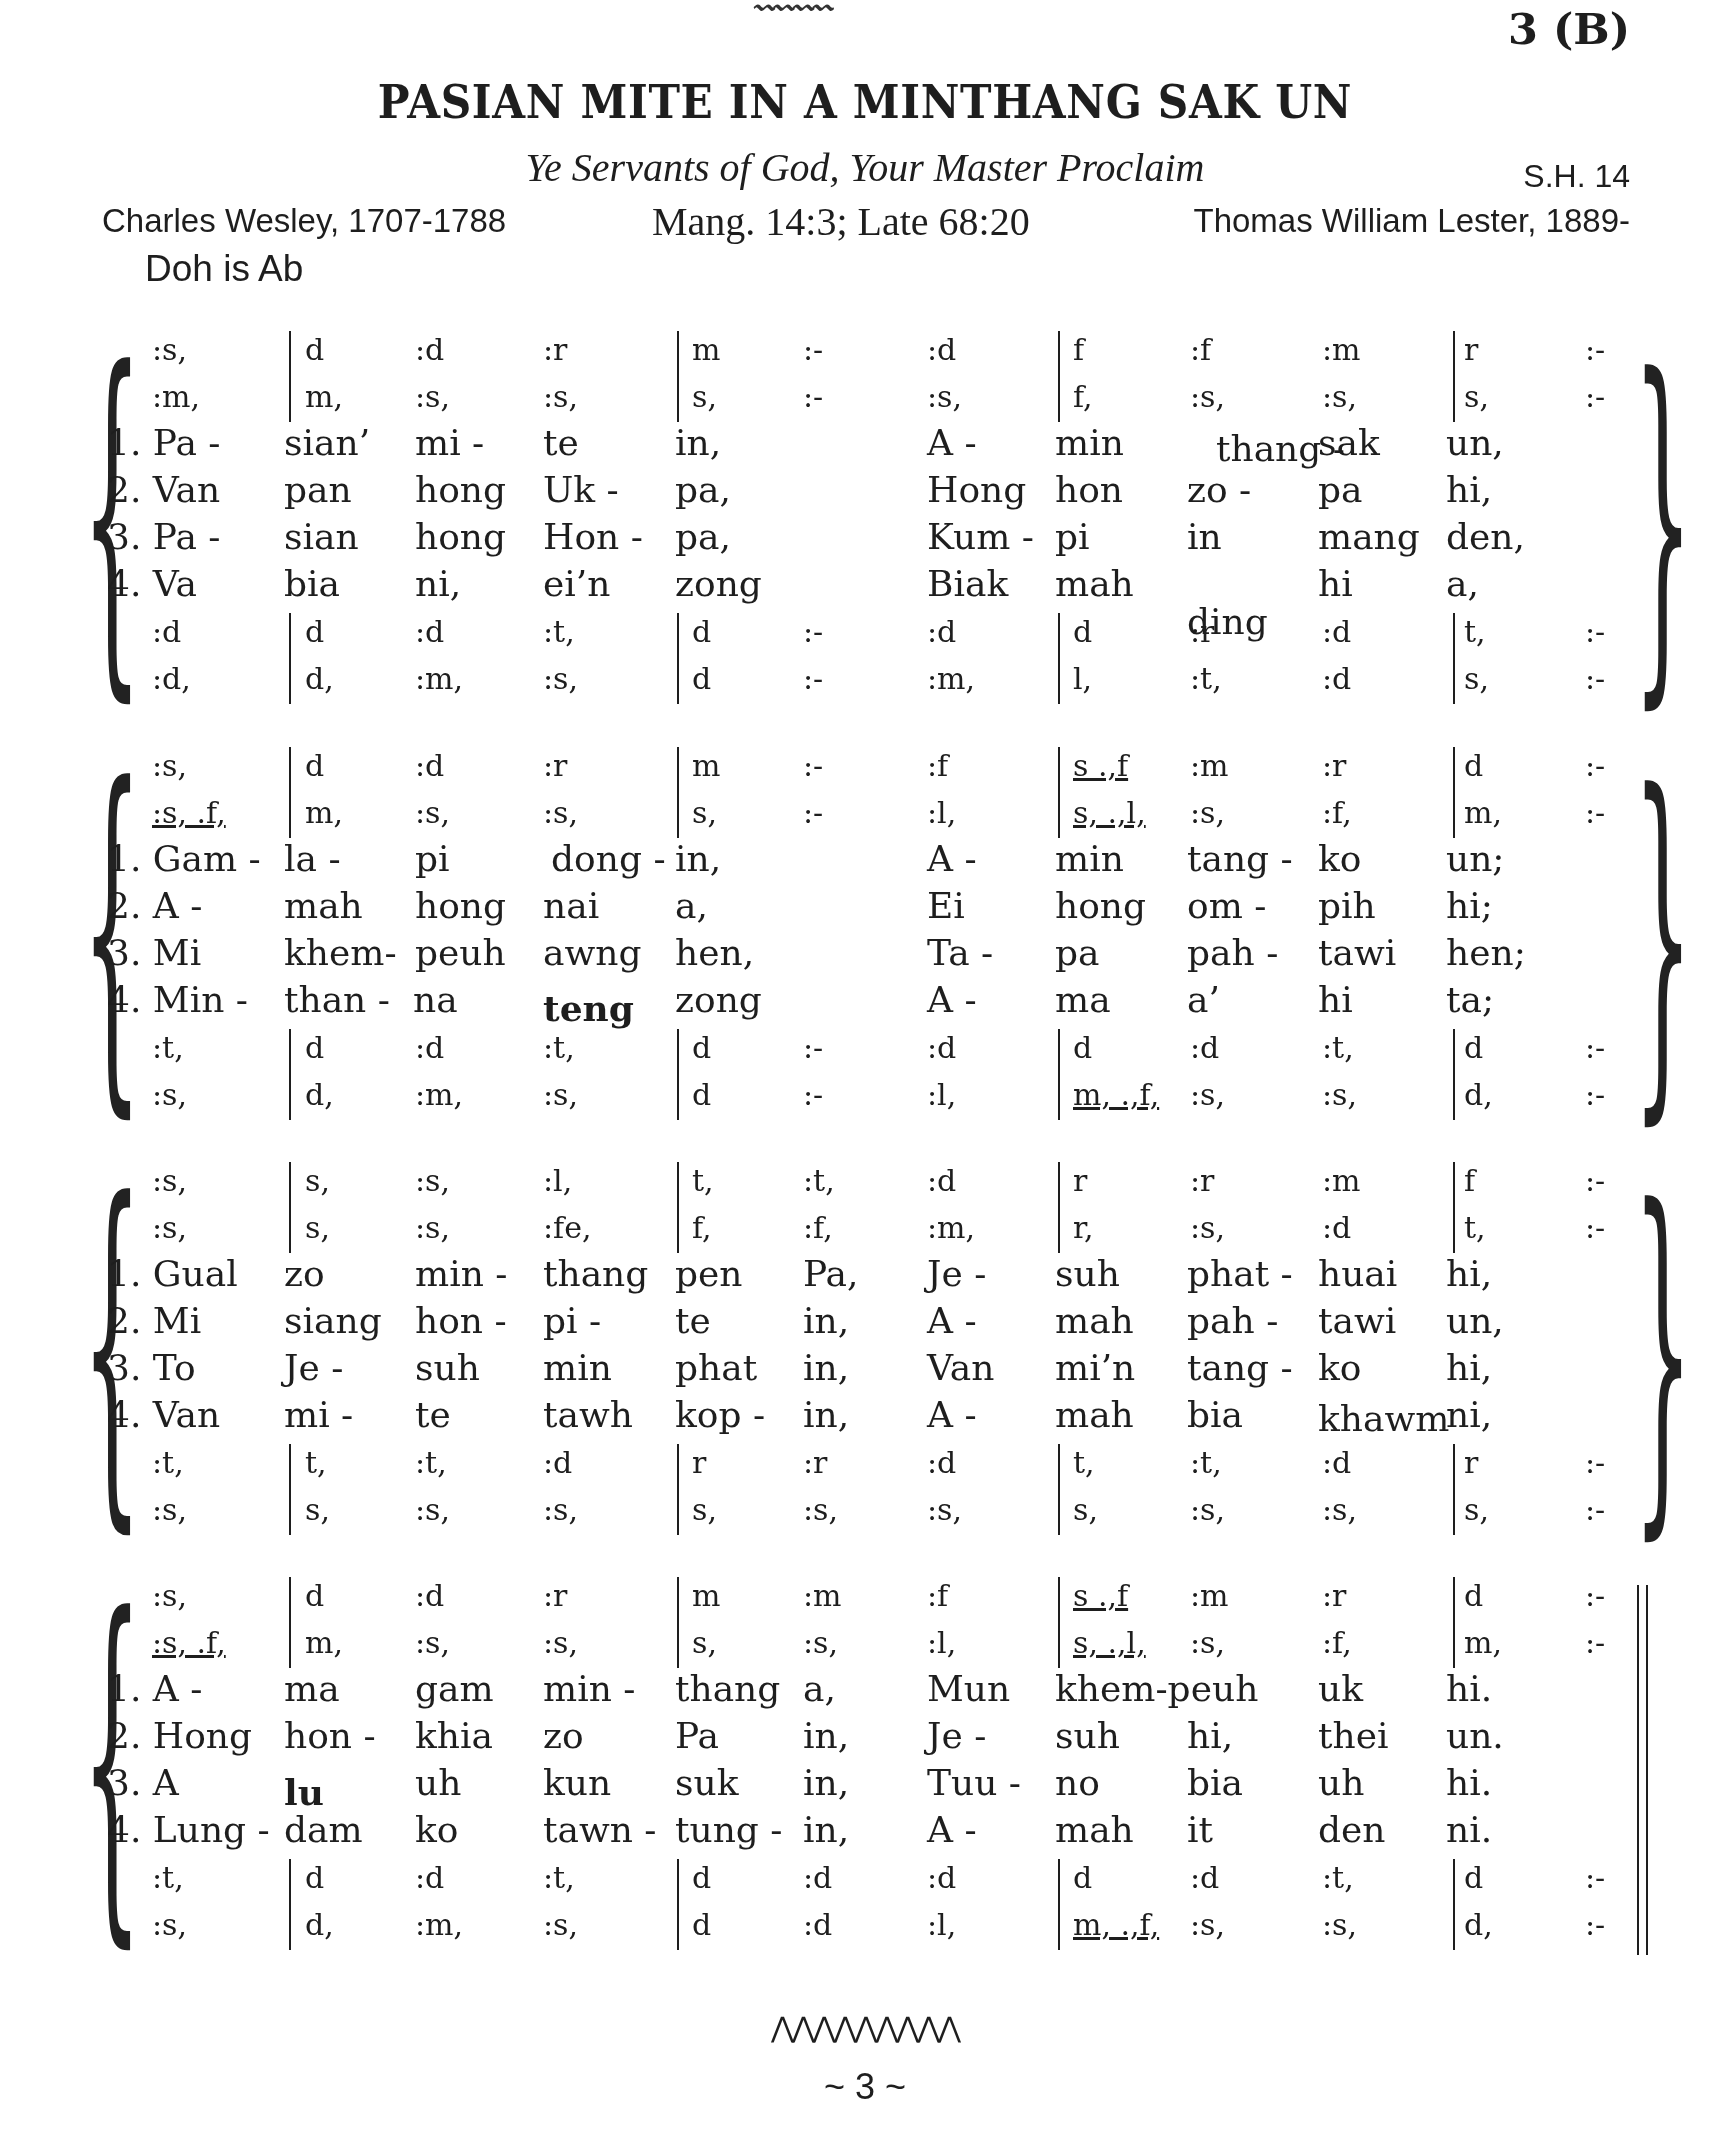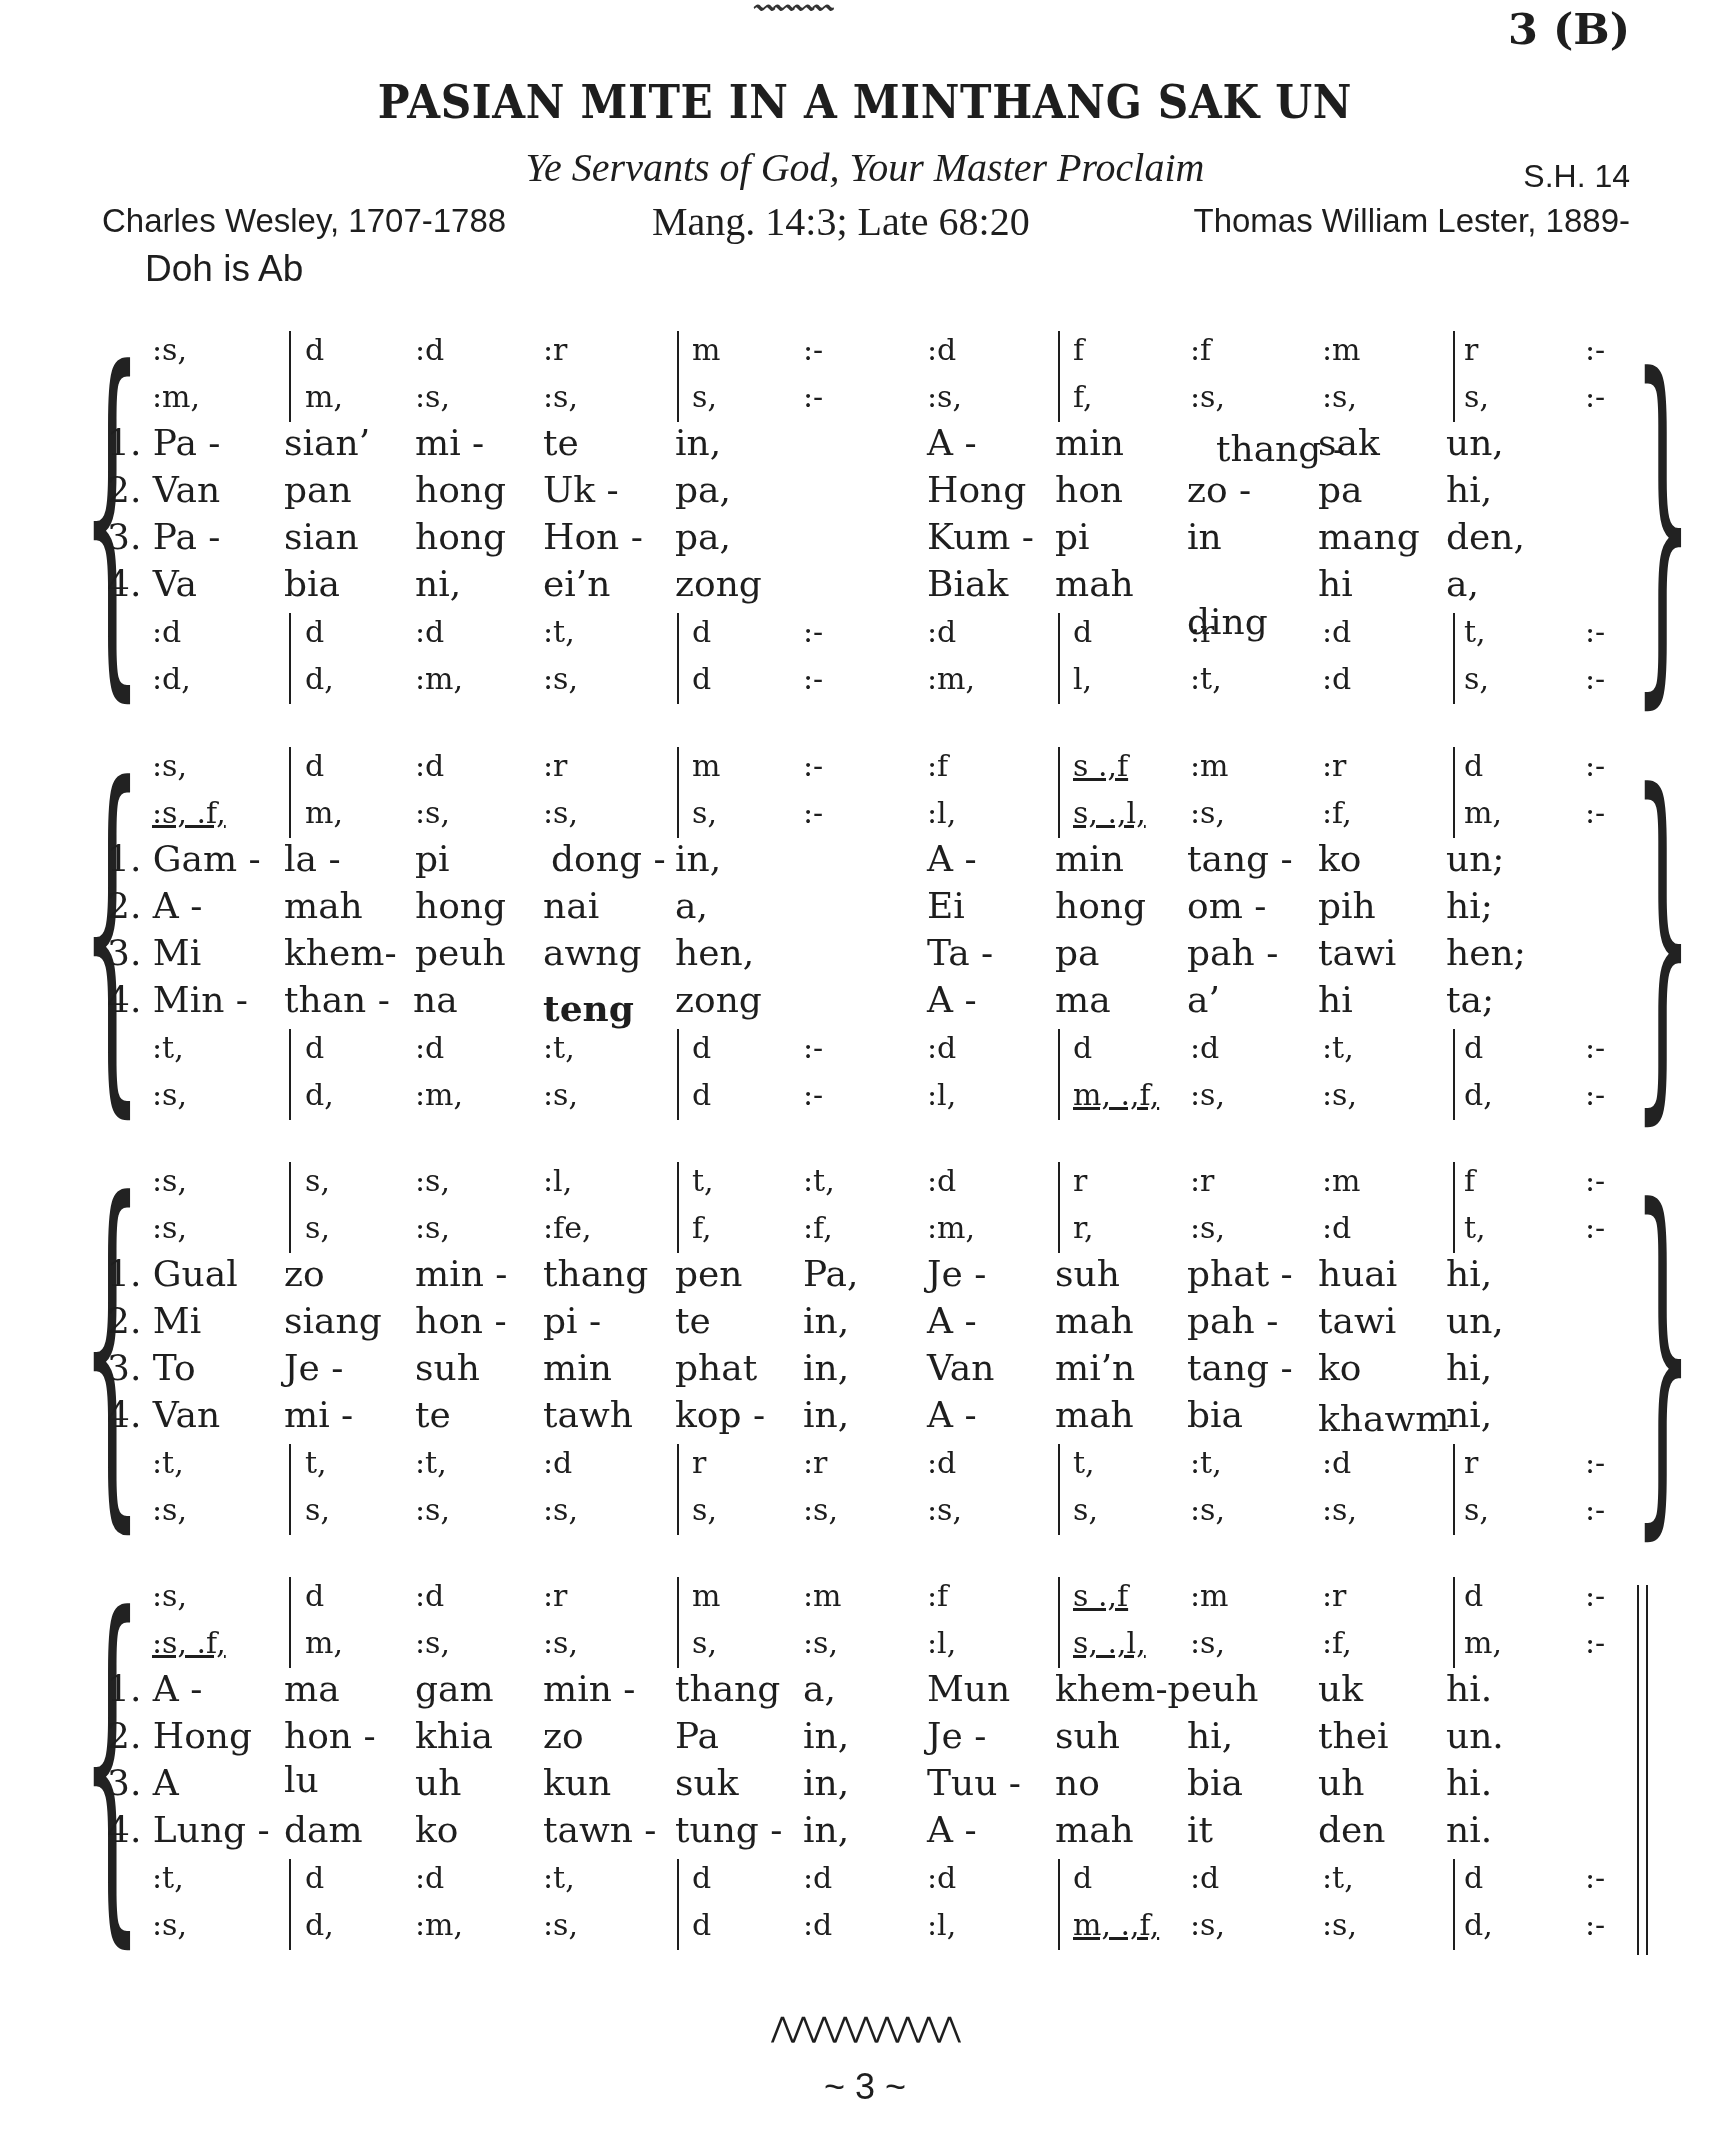--- a/index.html
+++ b/index.html
@@ -469,21 +469,21 @@
         <span class="cell lyric" style="left: 803px; top: 2.8px;">in,</span>
         <span class="cell lyric" style="left: 927px; top: 2.8px;">Je -</span>
         <span class="cell lyric" style="left: 1055px; top: 2.8px;">suh</span>
         <span class="cell lyric" style="left: 1187px; top: 2.8px;">hi,</span>
         <span class="cell lyric" style="left: 1318px; top: 2.8px;">thei</span>
         <span class="cell lyric" style="left: 1446px; top: 2.8px;">un.</span>
         <span class="cell lyric" style="left: 1585px; top: 2.8px;"></span>
       </div>
       <div class="row" style="top: 188px;">
         <span class="cell lyric" style="left: 107px; top: 2.8px;">3. A</span>
-        <span class="cell lyric" style="left: 284px; top: 0;">lu</span>
+        <span class="cell lyric" style="left: 284px; top: 12px; font-weight: bold;">lu</span>
         <span class="cell lyric" style="left: 415px; top: 2.8px;">uh</span>
         <span class="cell lyric" style="left: 543px; top: 2.8px;">kun</span>
         <span class="cell lyric" style="left: 675px; top: 2.8px;">suk</span>
         <span class="cell lyric" style="left: 803px; top: 2.8px;">in,</span>
         <span class="cell lyric" style="left: 927px; top: 2.8px;">Tuu -</span>
         <span class="cell lyric" style="left: 1055px; top: 2.8px;">no</span>
         <span class="cell lyric" style="left: 1187px; top: 2.8px;">bia</span>
         <span class="cell lyric" style="left: 1318px; top: 2.8px;">uh</span>
         <span class="cell lyric" style="left: 1446px; top: 2.8px;">hi.</span>
         <span class="cell lyric" style="left: 1585px; top: 2.8px;"></span>

